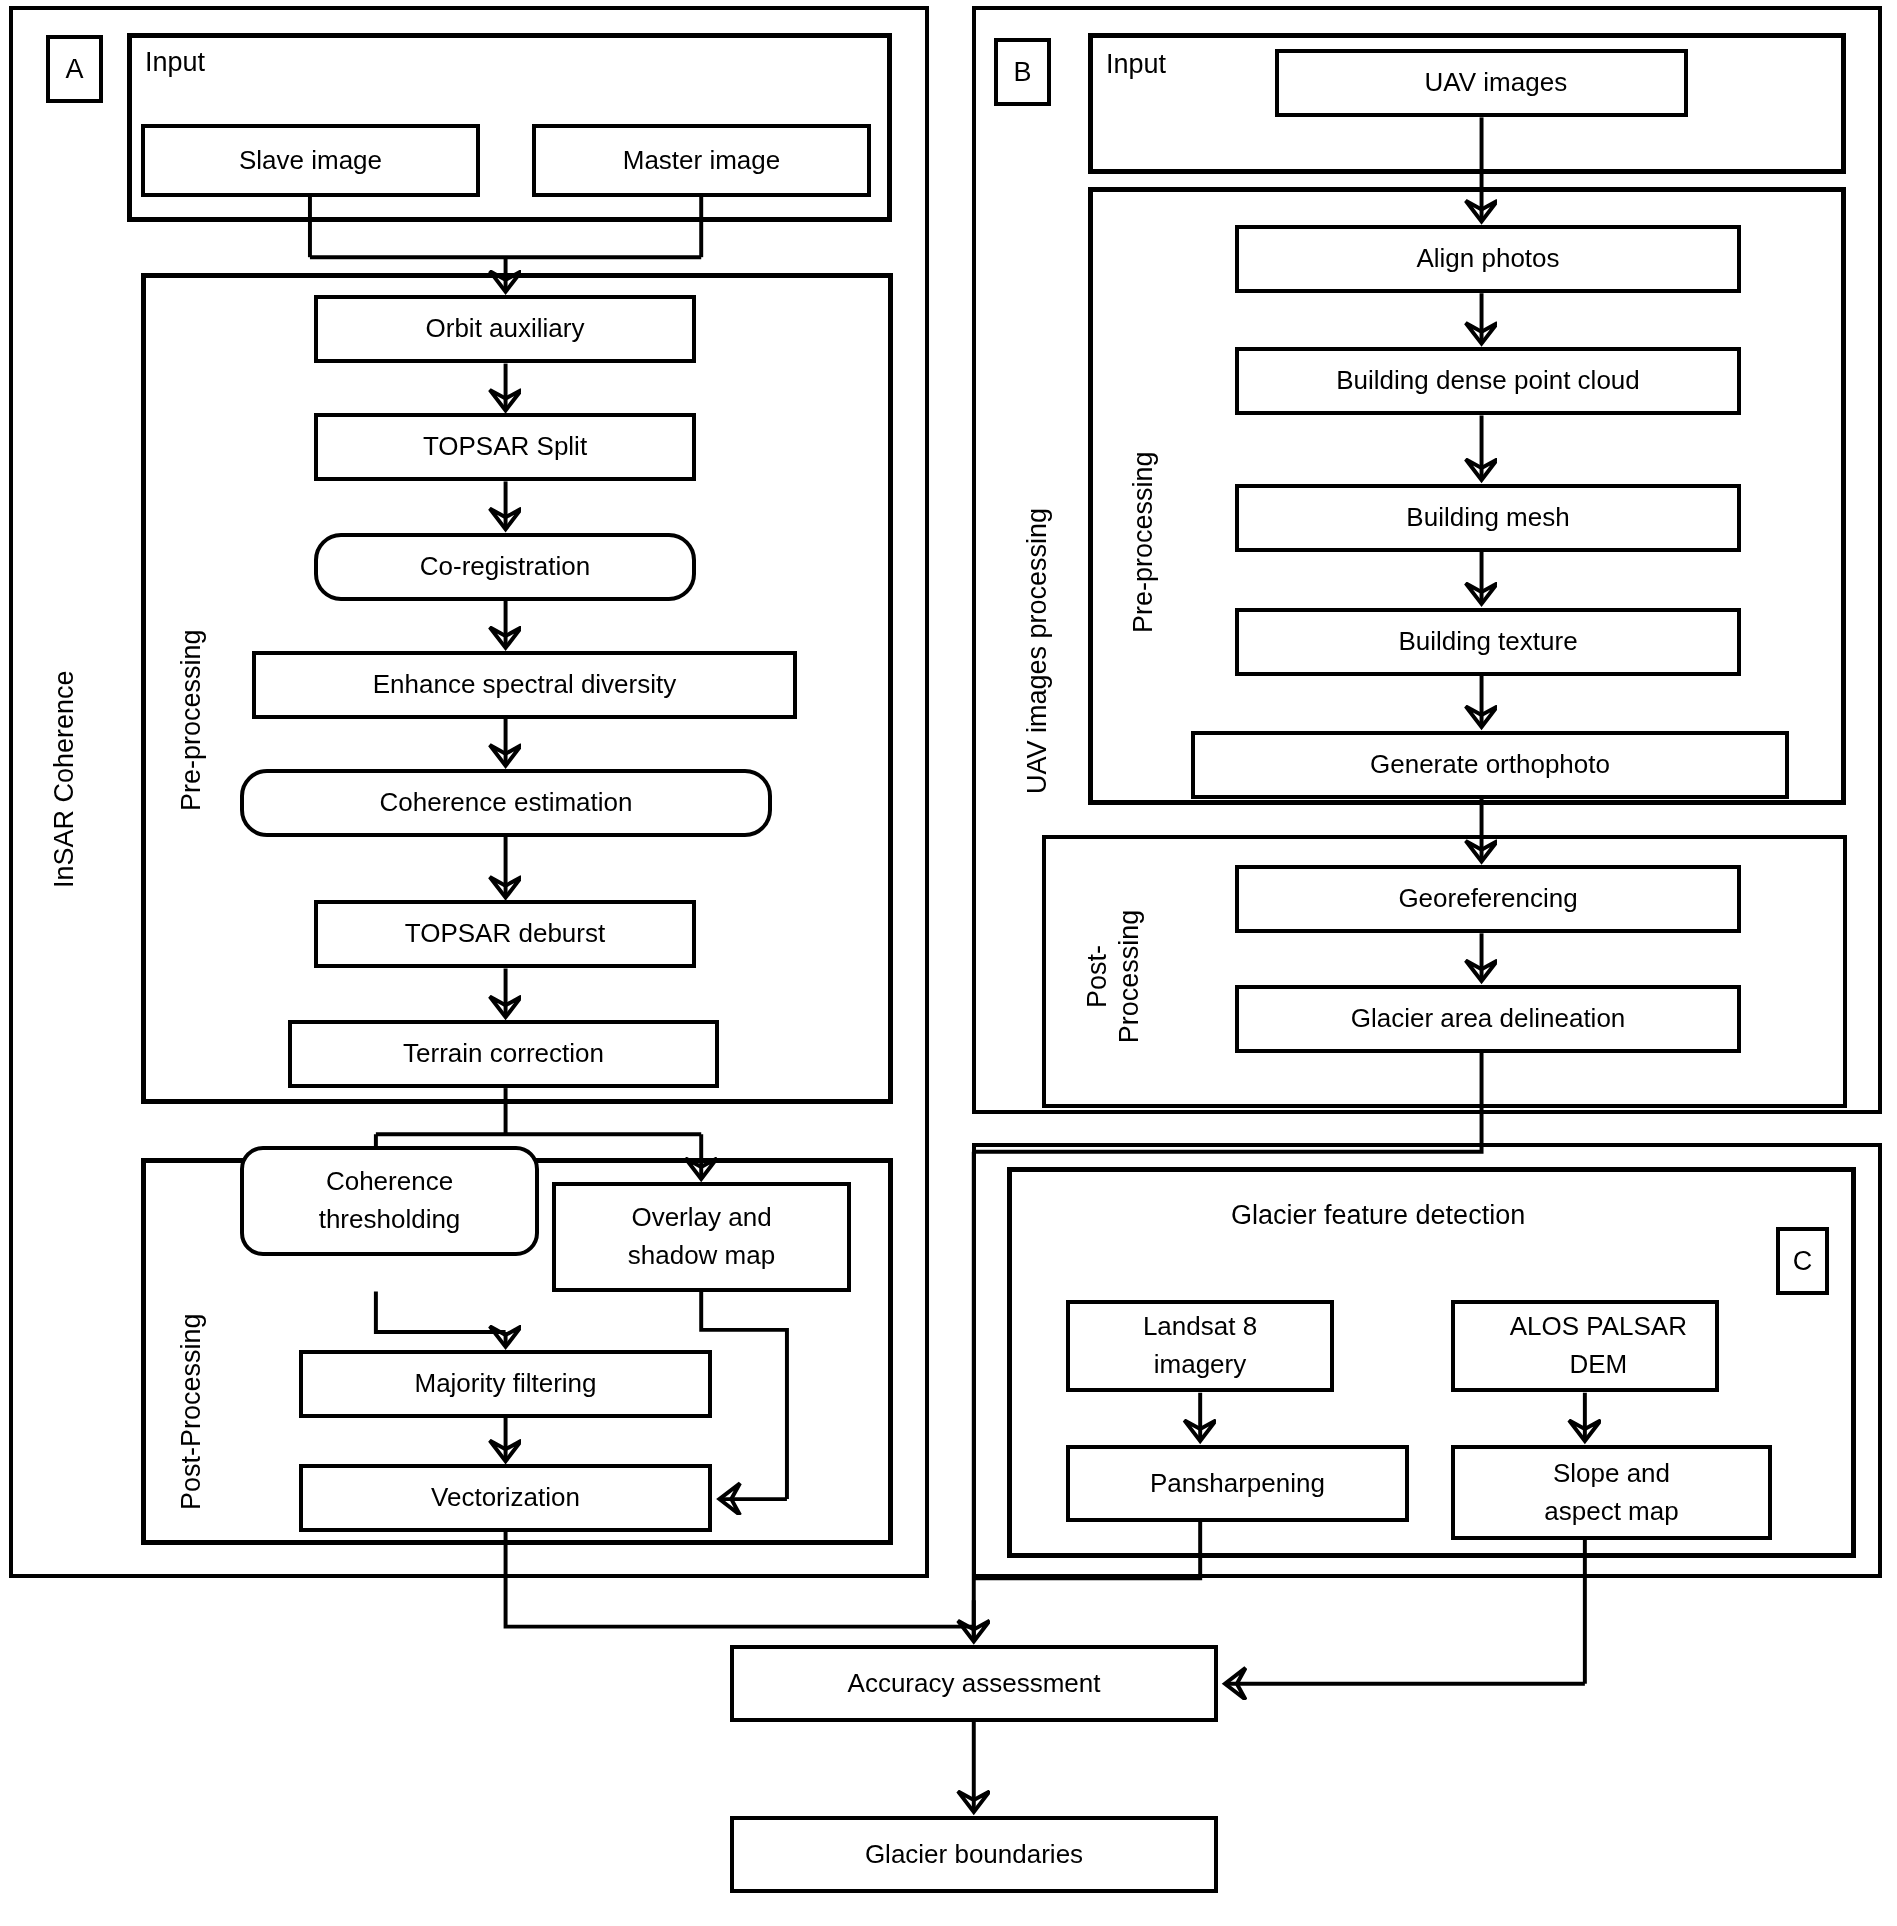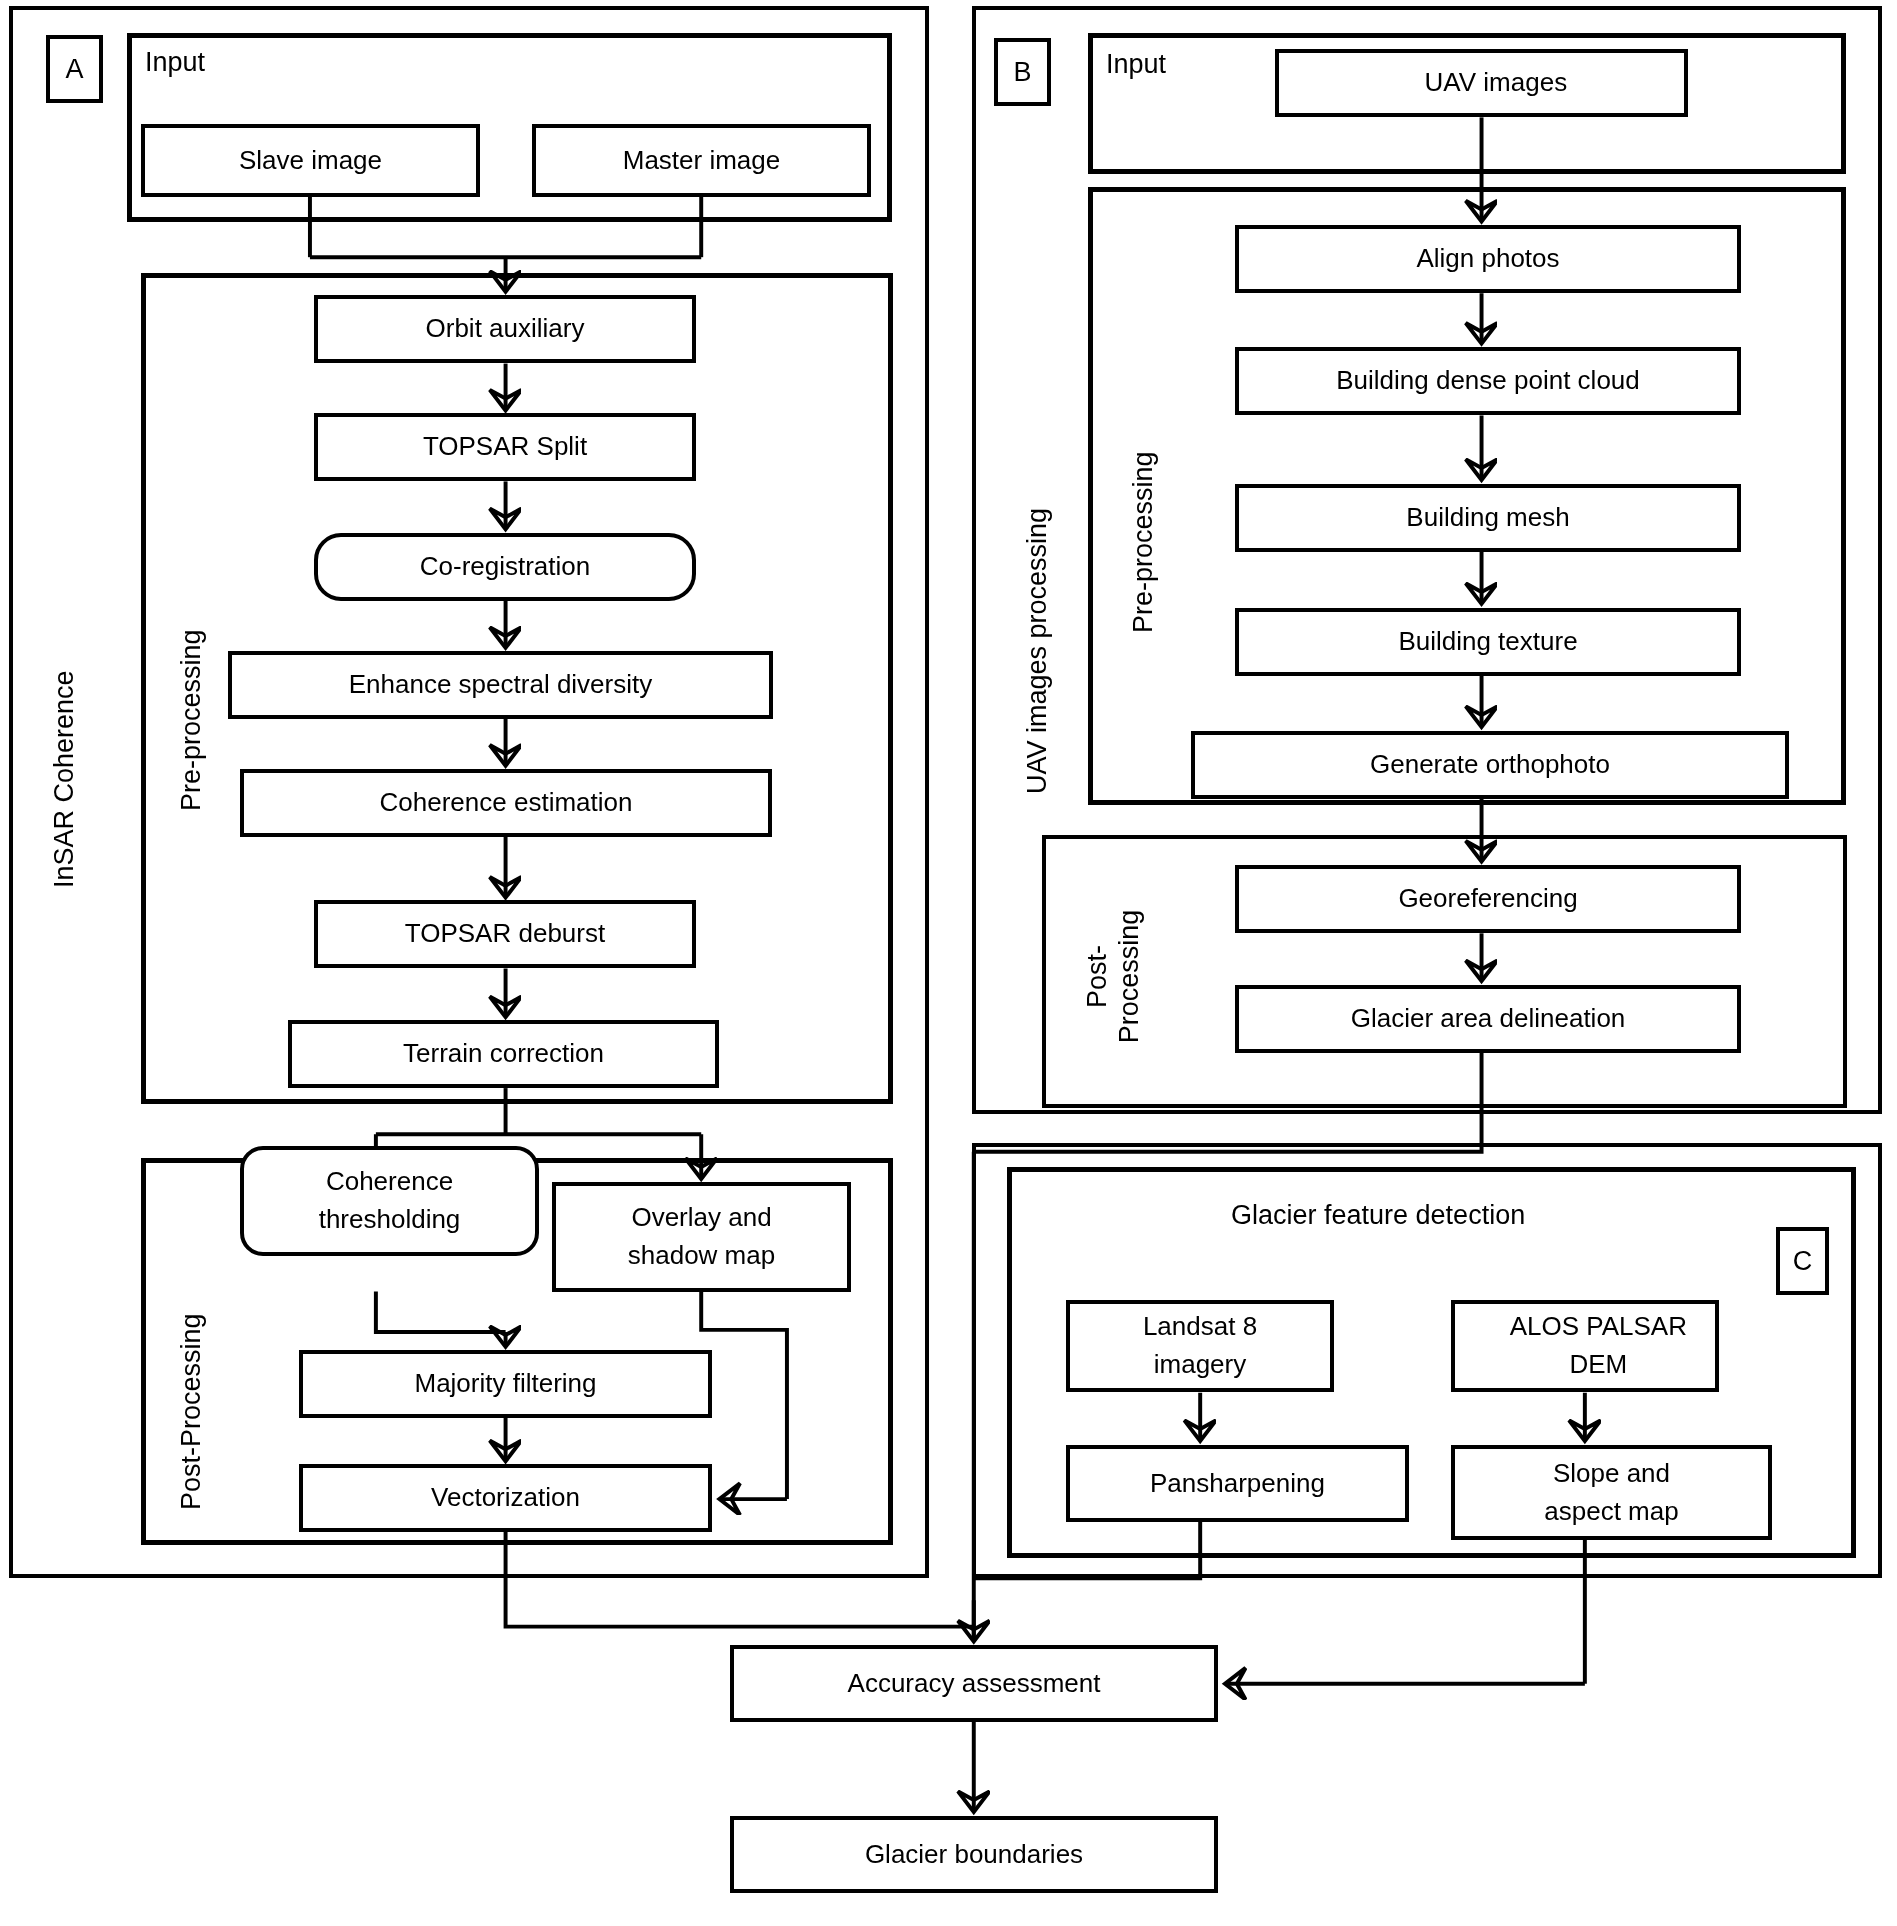--- a/index.html
+++ b/index.html
@@ -139,24 +139,24 @@
 
   <div class="box" style="left:314px;top:295px;width:382px;height:68px;">
     <span>Orbit auxiliary</span>
   </div>
   <div class="box" style="left:314px;top:413px;width:382px;height:68px;">
     <span>TOPSAR Split</span>
   </div>
   <div class="box" style="left:314px;top:533px;width:382px;height:68px;border-radius:27px;">
     <span>Co-registration</span>
   </div>
-  <div class="box" style="left:228px;top:651px;width:545px;height:68px;">
+  <div class="box" style="left:252px;top:651px;width:545px;height:68px;">
     <span>Enhance spectral diversity</span>
   </div>
-  <div class="box" style="left:240px;top:769px;width:532px;height:68px;">
+  <div class="box" style="left:240px;top:769px;width:532px;height:68px;border-radius:27px;">
     <span>Coherence estimation</span>
   </div>
   <div class="box" style="left:314px;top:900px;width:382px;height:68px;">
     <span>TOPSAR deburst</span>
   </div>
   <div class="box" style="left:288px;top:1020px;width:431px;height:68px;">
     <span>Terrain correction</span>
   </div>
 
   <div class="group" style="left:141px;top:1158px;width:752px;height:387px;"></div>

